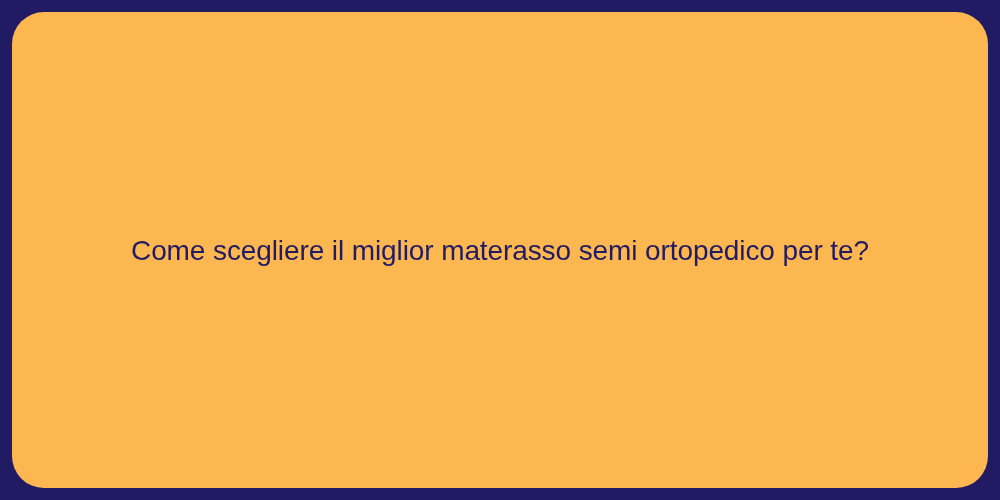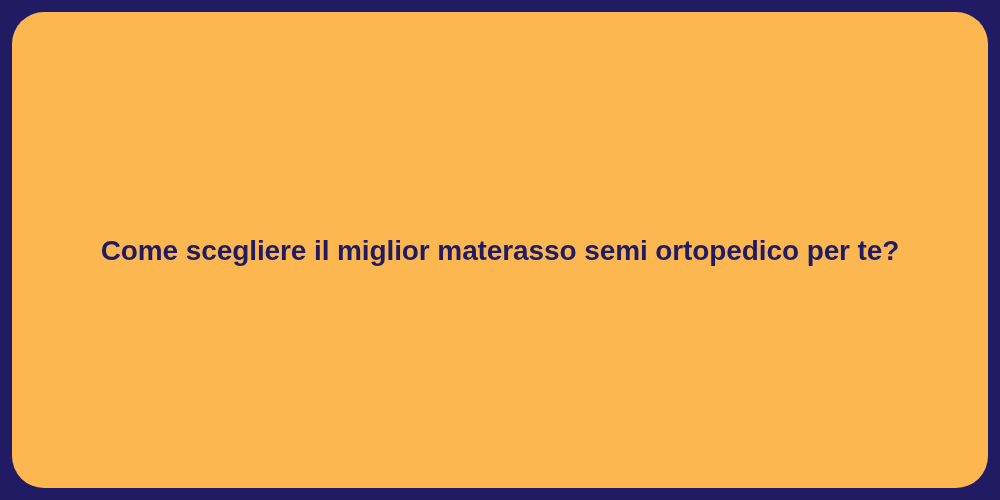--- a/index.html
+++ b/index.html
@@ -31,21 +31,21 @@
     border-radius: 32px;
     display: flex;
     align-items: center;
     justify-content: center;
     overflow: hidden;
   }
 
   #headline {
     font-family: "Liberation Sans", sans-serif;
     font-size: 28px;
-    font-weight: bold;
+    font-weight: normal;
     color: #211b63;
     letter-spacing: -0.1px;
     line-height: 1.25;
     text-align: center;
     padding: 0 40px;
     white-space: nowrap;
   }
 </style>
 </head>
 <body>

